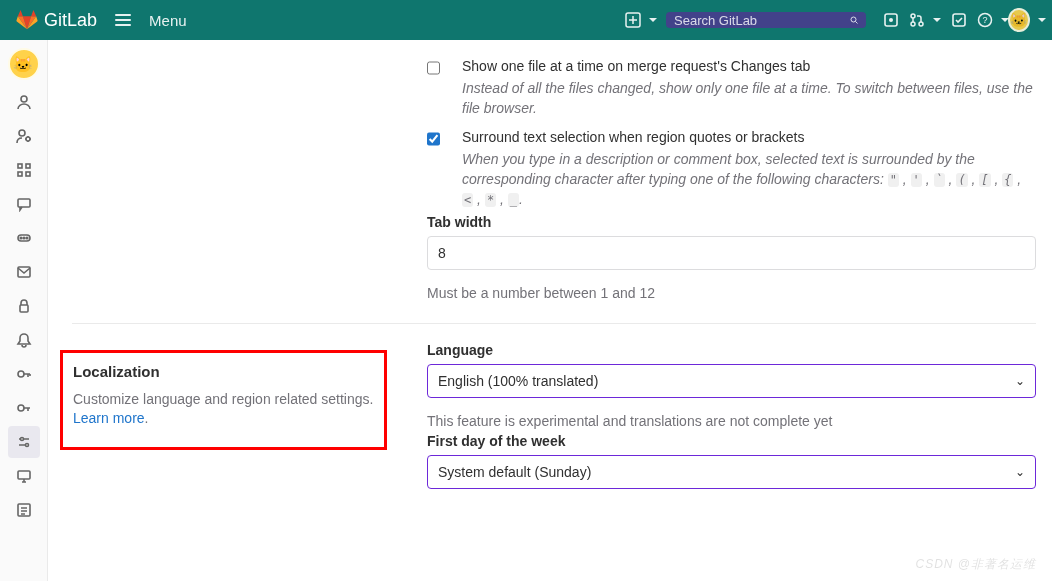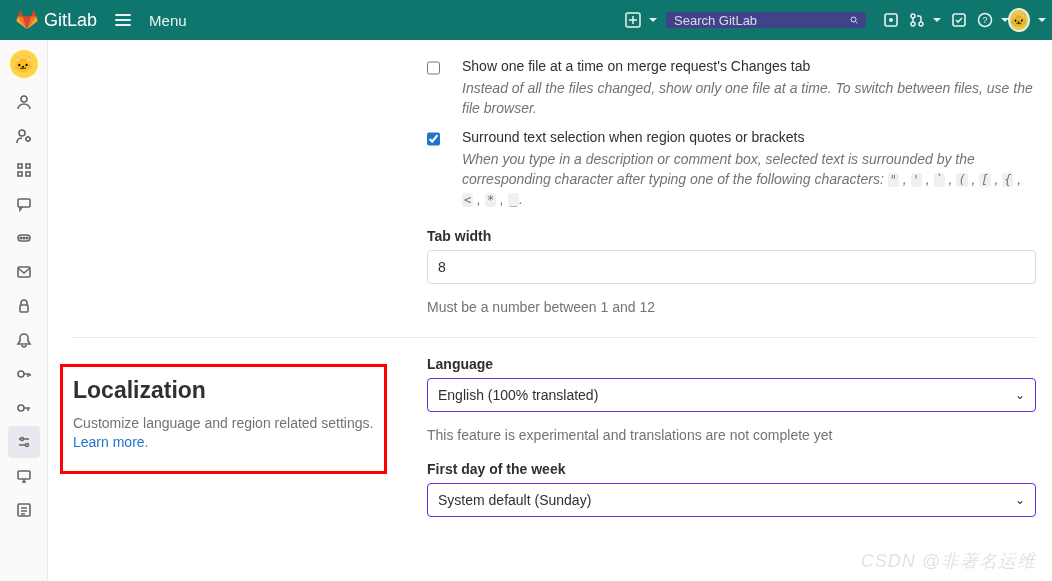--- a/index.html
+++ b/index.html
@@ -26,32 +26,32 @@
   .side-item.active { background: #e9e8ef; }
   .side-item svg { width: 16px; height: 16px; fill: none; stroke: currentColor; stroke-width: 1.6; }
   .content { flex: 1; padding: 8px 16px 0 24px; overflow: hidden; position:relative;}
   .two-col { display: flex; gap: 40px; }
   .left-col { width: 315px; padding-top: 14px;}
   .right-col { flex: 1; }
   .check-row { display: flex; align-items: flex-start; gap: 22px; margin-top: 10px; }
   input[type=checkbox]{ width:14px; height:14px; margin-top:3px; cursor:pointer; accent-color:#1f75cb; }
   .opt-label { font-size: 14px; color: #303030; }
   .opt-help { font-size: 14px; color: #737278; margin-top: 4px; line-height: 1.45; font-style: italic; }
-  .field-label { font-size: 14px; color: #303030; font-weight: 600; margin-top: 18px; }
+  .field-label { font-size: 14px; color: #303030; font-weight: 600; margin-top: 4px; }
   .text-input { width: 100%; height: 34px; border: 1px solid #dcdcde; border-radius: 4px; padding: 0 10px; font-size: 14px; margin-top: 6px; color:#303030; }
   .hint { font-size: 14px; color: #737278; margin-top: 15px; }
   .select { width: 100%; height: 34px; border: 1px solid #6d28d9; border-radius: 4px; padding: 0 10px; font-size: 14px; margin-top: 6px; color:#303030; display:flex; align-items:center; justify-content:space-between; cursor:pointer; }
   .select .caretd { color:#303030; font-size:12px;}
   hr.divider { border: 0; border-top: 1px solid #eaeaea; margin: 22px 0 0 0; }
-  .section-title { font-size: 23px; font-weight: 600; color: #303030; }
+  .section-title { font-size: 15px; font-weight: 600; color: #303030; }
   .section-desc { font-size: 14px; color: #737278; margin-top: 10px; line-height:1.4; }
   .learn-link { color: #1f75cb; text-decoration: none; }
   .localization-box { border: 3px solid #ff0000; padding: 10px 10px 18px 10px; margin-top: 12px; margin-left:-12px; }
   .kbd { background: #f0f0f0; border-radius:3px; padding:0 2px; font-family: monospace; font-size:12px;}
-  .watermark { position:absolute; right:16px; bottom:8px; font-size:18px; color: rgba(0,0,0,.12); letter-spacing:1px; font-style:italic; pointer-events:none;}
+  .watermark { position:absolute; right:16px; bottom:8px; font-size:12px; color: rgba(0,0,0,.12); letter-spacing:1px; font-style:italic; pointer-events:none;}
 </style>
 </head>
 <body>
 
 <div class="topbar">
   <div class="logo-wrap">
     <svg width="22" height="22" viewBox="0 0 24 24">
       <path fill="#e24329" d="M12 22l4.5-14h-9L12 22z"></path>
       <path fill="#fc6d26" d="M12 22L7.5 8H2l10 14z"></path>
       <path fill="#fca326" d="M2 8l-1.5 4.5c-.15.45.02.95.4 1.2L12 22 2 8z"></path>

